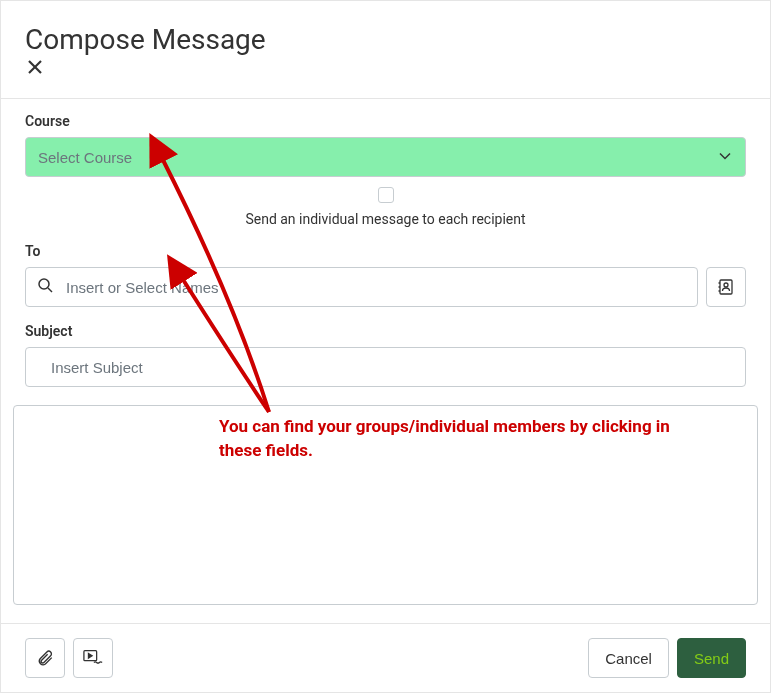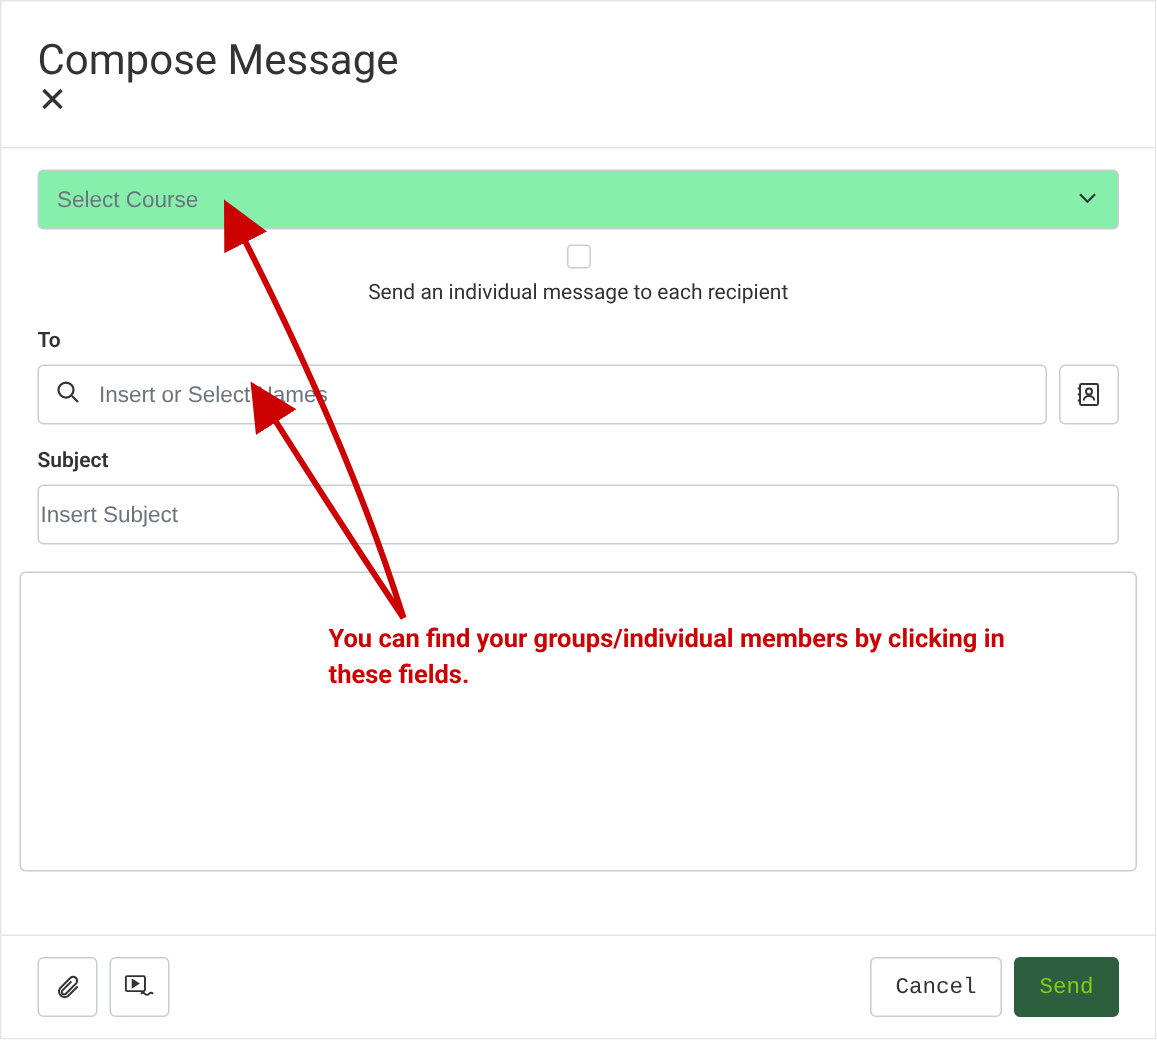--- a/index.html
+++ b/index.html
@@ -140,21 +140,21 @@
       cursor: pointer;
       display: flex;
       align-items: center;
       justify-content: center;
     }
     .text-input {
       width: 100%;
       height: 40px;
       border: 1px solid #c7cdd1;
       border-radius: 4px;
-      padding: 0 1px;
+      padding: 0 25px;
       font-size: 15px;
       color: #333;
       background: #fff;
     }
     .text-input::placeholder {
       color: #6c757d;
     }
     .message-area-container {
       padding: 0 12px;
     }
@@ -198,21 +198,20 @@
     }
     .btn {
       height: 40px;
       padding: 0 16px;
       border-radius: 4px;
       font-size: 15px;
       cursor: pointer;
       border: 1px solid #c7cdd1;
       background: #fff;
       color: #333;
-      font-family: Liberation Mono, monospace;
     }
     .btn-primary {
       background: #2d5f3f;
       border-color: #2d5f3f;
       color: #84cc16;
       font-weight: 500;
     }
     .annotation {
       position: absolute;
       pointer-events: none;
@@ -243,20 +242,21 @@
       <svg width="16" height="16" viewBox="0 0 16 16" fill="none" stroke="currentColor" stroke-width="2.2">
         <line x1="2" y1="2" x2="14" y2="14"></line>
         <line x1="14" y1="2" x2="2" y2="14"></line>
       </svg>
     </button>
   </div>
 
   <div class="body">
 
     <div class="field-group">
+      <label class="label">Course</label>
       <div class="select-wrap">
         <button class="select-input">
           <span>Select Course</span>
         </button>
         <span class="chevron">
           <svg width="14" height="14" viewBox="0 0 14 14" fill="none" stroke="#333" stroke-width="1.5">
             <polyline points="2,5 7,10 12,5"></polyline>
           </svg>
         </span>
       </div>

